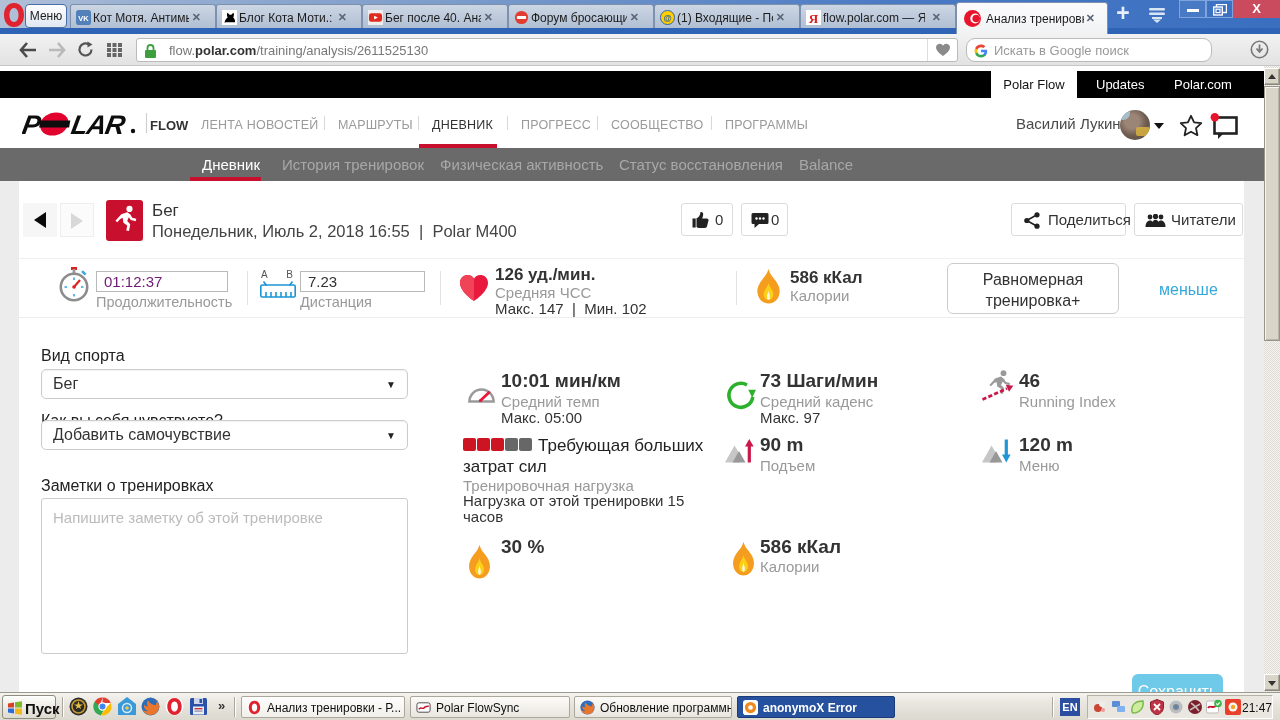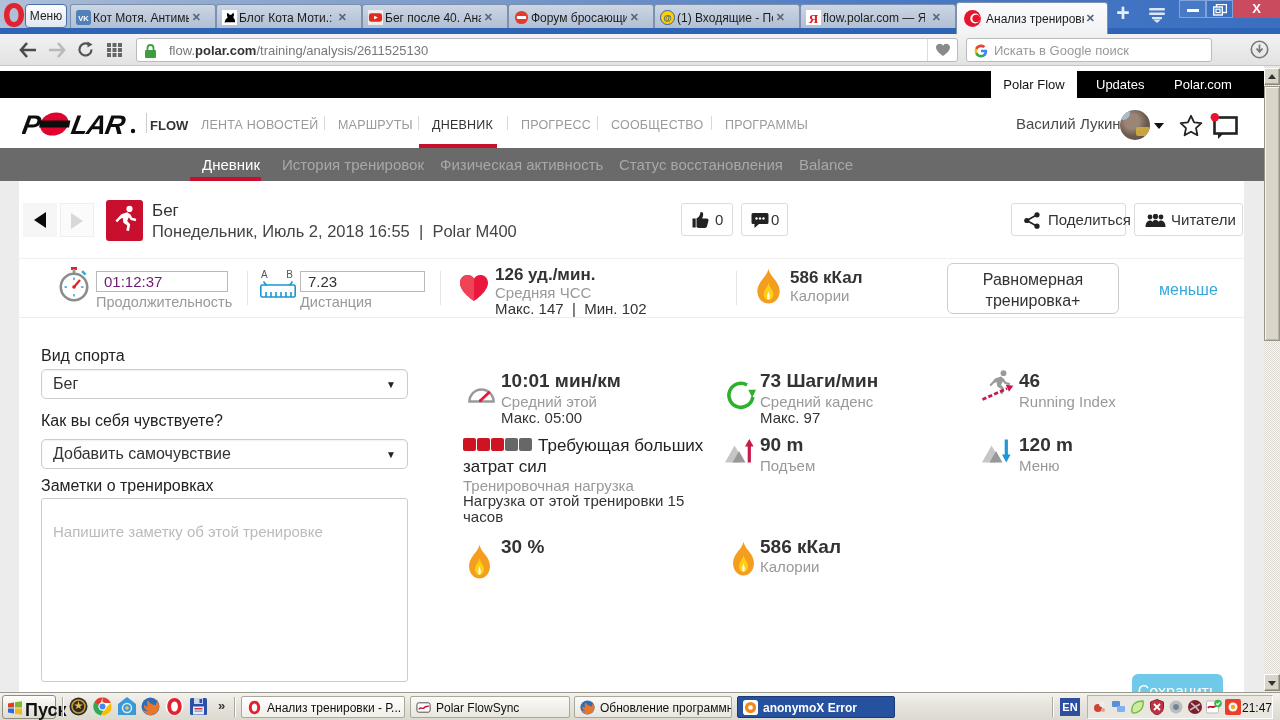--- a/index.html
+++ b/index.html
@@ -11,21 +11,21 @@
 .tab{position:absolute;top:4px;height:26px;background:linear-gradient(#ccd6e4,#aebdd2);border:1px solid #7d90ad;border-bottom:none;border-radius:3px 3px 0 0;font-size:12px;color:#1c1c1c;overflow:hidden;white-space:nowrap}
 .tab .fav{position:absolute;left:5px;top:5px;width:15px;height:15px}
 .tab .ttl{position:absolute;left:22px;top:6px;width:96px;overflow:hidden}
 .tab .tx{position:absolute;right:14px;top:6px;color:#5a6675;font-weight:bold;font-size:11px}
 #activetab{position:absolute;left:956px;top:2px;width:152px;height:32px;background:linear-gradient(#fbfbfc,#f1f2f4);border:1px solid #7d90ad;border-bottom:none;border-radius:3px 3px 0 0;z-index:3;font-size:12px;color:#1c1c1c}
 
 .winbtn{position:absolute;top:0;height:18px;color:#fff}
 
 #toolbar{left:0;top:34px;width:1280px;height:32px;background:linear-gradient(#f2f2f2,#e2e2e2);border-bottom:1px solid #c6c6c6}
 #urlfield{position:absolute;left:136px;top:4px;width:822px;height:24px;background:#fff;border:1px solid #bbb;border-radius:3px;font-size:13px;color:#777}
-#searchfield{position:absolute;left:966px;top:4px;width:246px;height:24px;background:#fff;border:1px solid #bbb;border-radius:3px;font-size:13px;color:#999}
+#searchfield{position:absolute;left:966px;top:4px;width:246px;height:24px;background:#fff;border:1px solid #bbb;border-radius:9px;font-size:13px;color:#999}
 
 #page{left:0;top:66px;width:1264px;height:626px;background:#fff;overflow:hidden}
 #blackbar{position:absolute;left:0;top:5px;width:1264px;height:27px;background:#000;color:#fff;font-size:13px}
 #pftab{position:absolute;left:991px;top:0;width:86px;height:27px;background:#fff;color:#111;text-align:center;line-height:27px}
 #mainnav{position:absolute;left:0;top:32px;width:1264px;height:50px;background:#fff}
 .nitem{position:absolute;top:20px;font-size:12.5px;color:#9a9a9a;letter-spacing:.2px;white-space:nowrap}
 .nsep{position:absolute;top:18px;width:1px;height:14px;background:#d8d8d8}
 #subnav{position:absolute;left:0;top:82px;width:1264px;height:33px;background:#6a6a6a;font-size:15px;color:#a8a8a8}
 .snitem{position:absolute;top:8px;white-space:nowrap}
 #content{position:absolute;left:0;top:115px;width:1264px;height:511px;background:#fff}
@@ -354,31 +354,31 @@
           <path d="M11.5 22 C12 24 13 25.5 13 27.5 C13 29.5 12.5 30.8 11.5 30.8 C10.5 30.8 10 29.5 10 27.5 C10 25.5 11 24 11.5 22 Z" fill="#fff7e0"></path>
         </svg>
     <span class="abs" style="left:790px;top:87px;font-size:17px;font-weight:bold;color:#333">586 кКал</span>
     <span class="abs ghd" style="left:790px;top:106px;font-size:15px">Калории</span>
     <div class="abs" style="left:947px;top:82px;width:172px;height:51px;border:1px solid #ccc;border-radius:6px;font-size:16px;color:#333;text-align:center;padding-top:5px;line-height:21px">Равномерная<br>тренировка+</div>
     <span class="abs" style="left:1159px;top:100px;font-size:16px;color:#35a8da">меньше</span>
 
     <span class="flabel" style="top:166px">Вид спорта</span>
     <div class="sel" style="top:188px">Бег</div>
     <span class="flabel" style="top:231px">Как вы себя чувствуете?</span>
-    <div class="sel" style="top:258px">Добавить самочувствие</div>
+    <div class="sel" style="top:239px">Добавить самочувствие</div>
     <span class="flabel" style="top:296px">Заметки о тренировках</span>
-    <div class="abs" style="left:41px;top:317px;width:367px;height:184px;border:1px solid #ccc;border-radius:3px;font-size:15px;color:#bbb;padding:24px 11px">Напишите заметку об этой тренировке</div>
+    <div class="abs" style="left:41px;top:317px;width:367px;height:156px;border:1px solid #ccc;border-radius:3px;font-size:15px;color:#bbb;padding:10px 11px">Напишите заметку об этой тренировке</div>
 
     <svg class="abs" style="left:468px;top:202px" width="27" height="20" viewBox="0 0 27 20">
           <path d="M1.4 18.6 A12.1 12.1 0 0 1 25.6 18.6 Z" fill="#fff" stroke="#9a9a9a" stroke-width="2.5"></path>
           <path d="M12.5 17.5 L21 9.5" stroke="#e8193c" stroke-width="2.8" stroke-linecap="round"></path>
           <circle cx="12.5" cy="17.5" r="1.6" fill="#e8193c"></circle>
         </svg>
     <span class="abs" style="left:501px;top:189px;font-size:19px;font-weight:bold;color:#333">10:01 мин/км</span>
-    <span class="abs ghd" style="left:501px;top:212px;font-size:15px">Средний этой</span>
+    <span class="abs ghd" style="left:501px;top:212px;font-size:15px">Средний темп</span>
     <span class="abs" style="left:501px;top:228px;font-size:15px;color:#333">Макс. 05:00</span>
     <div class="abs" style="left:463px;top:256px">
       <span style="display:inline-block;width:13px;height:13px;border-radius:2px;background:#cc1422;margin-right:1px"></span><span style="display:inline-block;width:13px;height:13px;border-radius:2px;background:#cc1422;margin-right:1px"></span><span style="display:inline-block;width:13px;height:13px;border-radius:2px;background:#cc1422;margin-right:1px"></span><span style="display:inline-block;width:13px;height:13px;border-radius:2px;background:#676767;margin-right:1px"></span><span style="display:inline-block;width:13px;height:13px;border-radius:2px;background:#676767"></span>
     </div>
     <span class="abs" style="left:538px;top:255px;font-size:17px;color:#222">Требующая больших</span>
     <span class="abs" style="left:463px;top:276px;font-size:17px;color:#222">затрат сил</span>
     <span class="abs ghd" style="left:463px;top:296px;font-size:15px">Тренировочная нагрузка</span>
     <span class="abs" style="left:463px;top:312px;font-size:15px;color:#333;width:228px;line-height:15.5px;display:inline-block">Нагрузка от этой тренировки 15 часов</span>
     <svg class="abs" style="left:469px;top:363px" width="21" height="36" viewBox="0 0 23 38">
           <path d="M11.5 0 C13 6.5 17.5 9.8 20 14 C22.5 18.2 23.3 21.5 22.8 25.8 C22 32.2 17.5 37 11.5 37 C5.5 37 1 32.2 0.2 25.8 C-0.3 21.5 0.5 18.2 3 14 C5.5 9.8 10 6.5 11.5 0 Z" fill="#f59d1e"></path>
@@ -446,21 +446,21 @@
 
 <div id="taskbar" class="abs">
 
   <div class="abs" style="left:2px;top:2px;width:54px;height:24px;background:linear-gradient(#fdfdfb,#dddacf);border:1px solid #8f8c80;border-radius:3px;box-shadow:inset 0 1px 0 #fff">
     <svg style="position:absolute;left:4px;top:4px" width="16" height="16" viewBox="0 0 16 16">
           <path d="M1 3.5 L7 2.5 V7.5 H1 Z" fill="#d94026"></path>
           <path d="M8 2.3 L15 1.2 V7.5 H8 Z" fill="#7db82d"></path>
           <path d="M1 8.5 H7 V13.5 L1 12.5 Z" fill="#2a6bd8"></path>
           <path d="M8 8.5 H15 V14.8 L8 13.7 Z" fill="#f2b718"></path>
         </svg>
-    <span style="position:absolute;left:22px;top:4px;font-weight:bold;font-size:18px;color:#111">Пуск</span>
+    <span style="position:absolute;left:22px;top:4px;font-weight:bold;font-size:15px;color:#111">Пуск</span>
   </div>
   <div class="abs" style="left:62px;top:4px;width:2px;height:20px;border-left:1px solid #aaa79c;border-right:1px solid #fff"></div>
 
   <svg class="abs" style="left:69px;top:4px" width="19" height="19" viewBox="0 0 19 19">
         <circle cx="9.5" cy="9.5" r="9" fill="#2b2b2b"></circle>
         <circle cx="9.5" cy="9.5" r="6.5" fill="none" stroke="#c99a2e" stroke-width="1.6"></circle>
         <path d="M9.5 4 L12 12 L5 7.5 H14 L7 12 Z" fill="#e8c240"></path>
       </svg>
   <svg class="abs" style="left:93px;top:4px" width="19" height="19" viewBox="0 0 19 19">
         <circle cx="9.5" cy="9.5" r="9" fill="#fff"></circle>

